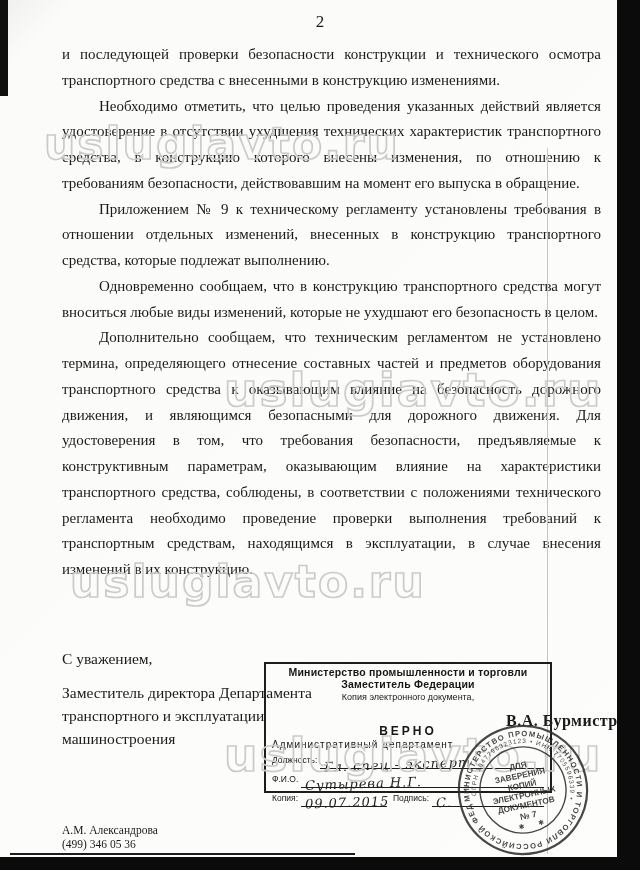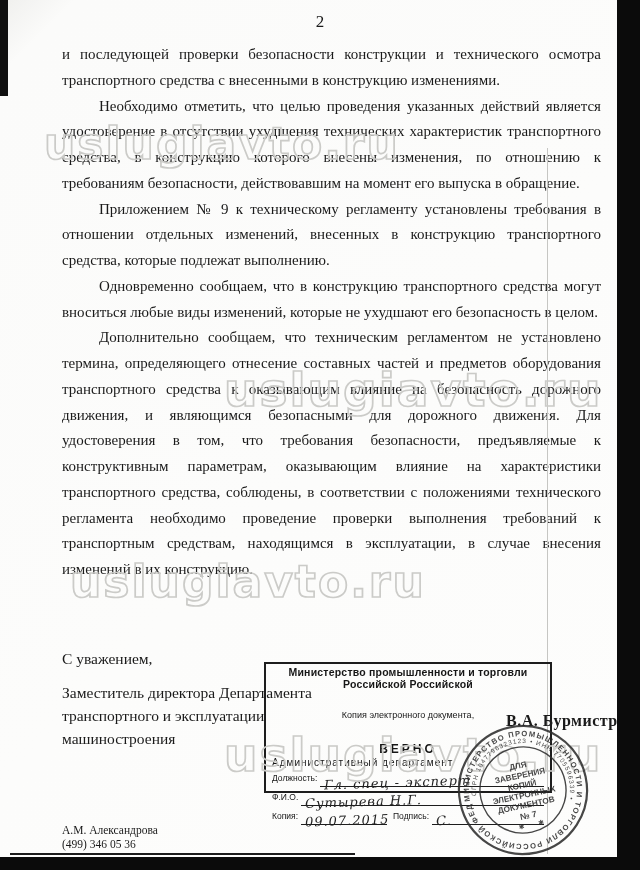--- a/index.html
+++ b/index.html
@@ -31,21 +31,21 @@
       -webkit-text-stroke:1.7px #cbcbc8;letter-spacing:2px;white-space:nowrap;z-index:5;pointer-events:none;}
   .wm1{left:44px;top:118px;font-size:44px;}
   .wm2{left:224px;top:362px;font-size:47px;}
   .wm3{left:70px;top:556px;font-size:44px;}
   .wm4{left:224px;top:727px;font-size:47px;}
 
   
   .cert-stamp{position:absolute;left:264px;top:662px;width:288px;height:131px;border:2px solid #1d1d1d;
       box-sizing:border-box;z-index:4;font-family:"Liberation Sans",sans-serif;color:#161616;padding:3px 6px 2px 6px;}
   .cs-h1{font-size:10.5px;font-weight:700;text-align:center;line-height:11.5px;letter-spacing:.2px;}
-  .cs-sub{font-size:9px;text-align:center;line-height:10.5px;margin-top:20px;}
+  .cs-sub{font-size:9px;text-align:center;line-height:10.5px;margin-top:2px;}
   .cs-verno{font-size:12px;font-weight:700;text-align:center;letter-spacing:3px;margin-top:21px;}
   .cs-dept{font-size:10px;text-align:left;letter-spacing:1px;margin-top:1px;}
   .srow{display:flex;align-items:flex-start;margin-top:6px;font-size:8.5px;line-height:9px;}
   .slabel{flex:none;padding-right:3px;}
   .sval{flex:1;border-bottom:1.3px solid #1d1d1d;position:relative;height:12px;}
   .hand{position:absolute;left:4px;bottom:-1px;font-family:"DejaVu Serif",serif;font-style:italic;
         font-size:13px;white-space:nowrap;color:#232323;transform:rotate(-2deg);letter-spacing:1px;}
 
   
   .round-stamp{position:absolute;left:449px;top:716px;width:148px;height:148px;z-index:6;opacity:.88;
@@ -80,21 +80,21 @@
   <div class="wm wm3">uslugiavto.ru</div>
   <div class="wm wm4">uslugiavto.ru</div>
 
   <div class="salutation">С уважением,</div>
   <div class="signer-title">Заместитель директора Департамента транспортного и эксплуатации машиностроения</div>
   <div class="signer-name">В.А. Бурмистров</div>
 
   <div class="cert-stamp">
     <div class="cs-h1">
       <div>Министерство промышленности и торговли</div>
-      <div>Российской Российской</div>
+      <div>Заместитель Федерации</div>
     </div>
     <div class="cs-sub">
       <div>Копия электронного документа,</div>
     </div>
     <div class="cs-verno">ВЕРНО</div>
     <div class="cs-dept">Административный департамент</div>
 
     <div class="srow">
       <span class="slabel">Должность:</span>
       <span class="sval">

